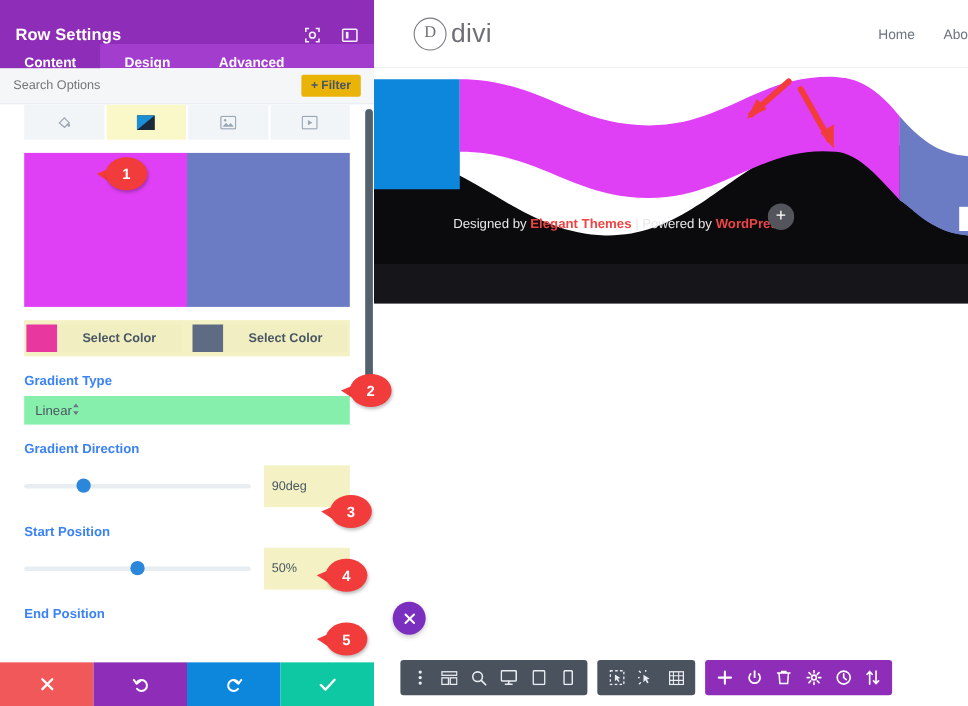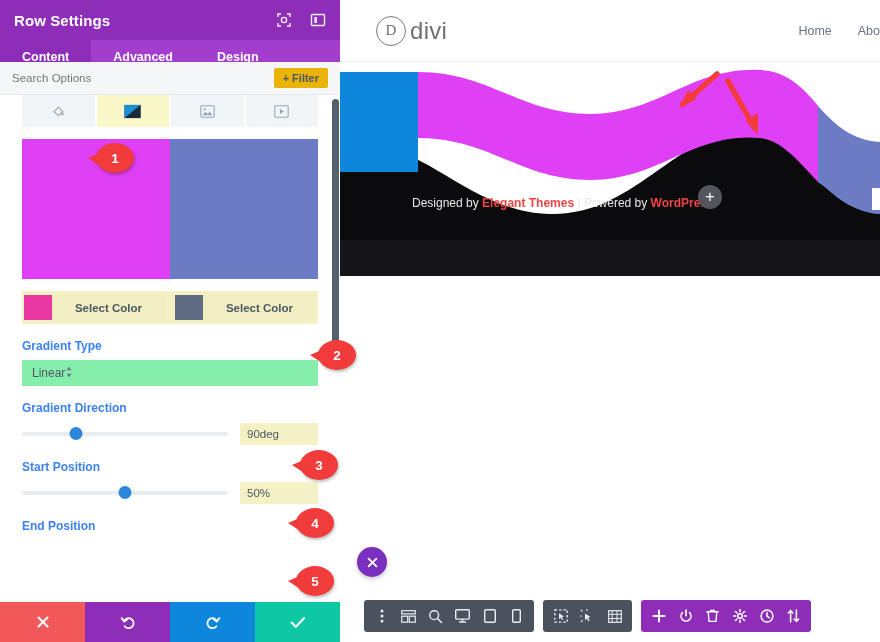--- a/index.html
+++ b/index.html
@@ -14,21 +14,21 @@
   
   #settings-panel {
     position: absolute; left: 0; top: 0;
     width: 340px; height: 642px;
     background: #fff;
     display: flex; flex-direction: column;
     overflow: hidden;
   }
   .panel-header {
     height: 40px; background: #8e2eb8;
-    display: flex; align-items: center;
+    display: flex; align-items: flex-end;
     padding: 0 14px; flex: none;
   }
   .panel-title {
     color: #fff; font-size: 15px; font-weight: bold;
     letter-spacing: .1px; flex: 1;
   }
   .header-icons { display: flex; gap: 18px; align-items: center; }
   .hicon { width: 16px; height: 16px; opacity: .92; cursor: pointer; }
 
   .panel-tabs {
@@ -129,21 +129,21 @@
   .slider .track {
     position: absolute; top: 5px; left: 0; right: 0;
     height: 4px; background: #e8edf2; border-radius: 2px;
   }
   .slider .knob {
     position: absolute; top: 0; width: 13px; height: 13px;
     background: #2b87da; border-radius: 50%;
     transform: translateX(-50%); cursor: pointer;
   }
   .num-input {
-    width: 78px; height: 22px; background: #f4f2c4;
+    width: 78px; height: 38px; background: #f4f2c4;
     border: none; font-size: 11.5px; color: #4a5763;
     padding: 0 7px; font-family: "Liberation Sans", sans-serif;
     outline: none;
   }
 
   
   .action-bar {
     height: 40px; display: flex; flex: none;
   }
   .abtn {
@@ -271,22 +271,22 @@
           <svg width="16" height="16" viewBox="0 0 16 16">
             <rect x="1.5" y="2.5" width="13" height="11" fill="none" stroke="#fff" stroke-width="1.4" rx="1"></rect>
             <rect x="4.4" y="5" width="2.4" height="6" fill="#fff"></rect>
           </svg>
         </span>
       </div>
     </div>
 
     <div class="panel-tabs">
       <div class="ptab active">Content</div>
+      <div class="ptab">Design</div>
       <div class="ptab">Advanced</div>
-      <div class="ptab">Design</div>
     </div>
 
     <div class="search-row">
       <input class="search-input" type="text" placeholder="Search Options" style="">
       <div class="filter-btn">+ Filter</div>
     </div>
 
     <div class="panel-body">
 
 

